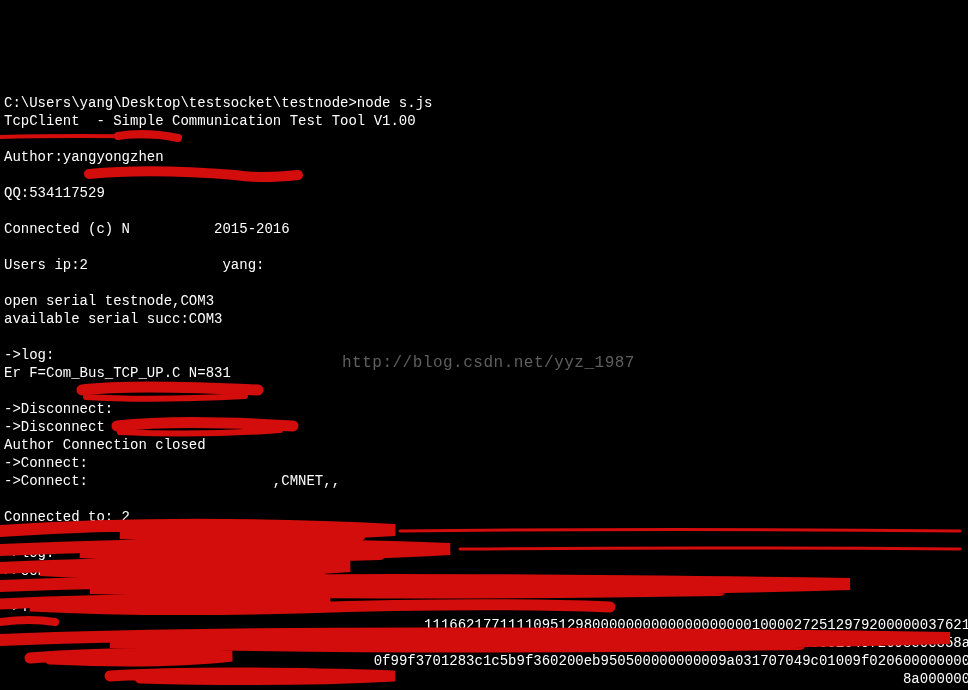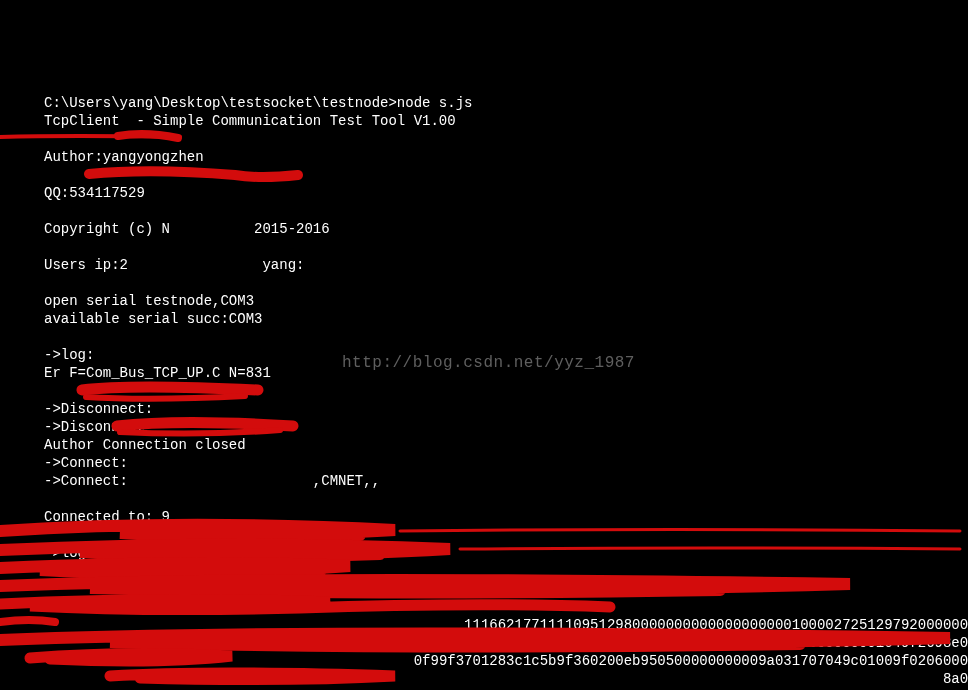--- a/index.html
+++ b/index.html
@@ -9,21 +9,21 @@
       background: #000;
       color: #fff;
       font-family: "Consolas", "Courier New", monospace;
       font-size: 14px;
       line-height: 18px;
       overflow: hidden;
       position: relative;
       white-space: pre;
     }
     .terminal { position: relative; padding: 4px 4px; }
-    .line { white-space: pre; margin-left: 40px; }
+    .line { white-space: pre; }
     .watermark {
       position: absolute;
       top: 354px;
       left: 342px;
       width: 320px;
       font-size: 16px;
       color: #5f5f5f;
       font-family: "SimSun", "Courier New", serif;
       letter-spacing: 0.5px;
       pointer-events: none;
@@ -36,37 +36,37 @@
 
 
 <div class="terminal">
 <span class="line">C:\Users\yang\Desktop\testsocket\testnode&gt;node s.js</span>
 <span class="line">TcpClient  - Simple Communication Test Tool V1.00</span>
 <span class="line"></span>
 <span class="line">Author:yangyongzhen</span>
 <span class="line"></span>
 <span class="line">QQ:534117529</span>
 <span class="line"></span>
-<span class="line"><span>Copyright (c) N</span><span>         </span><span> 2015-2016</span></span>
+<span class="line"><span>Connected (c) N</span><span>         </span><span> 2015-2016</span></span>
 <span class="line"></span>
 <span class="line"><span>Users ip:2</span><span>               </span><span> yang:</span></span>
 <span class="line"></span>
 <span class="line">open serial testnode,COM3</span>
 <span class="line">available serial succ:COM3</span>
 <span class="line"></span>
 <span class="line">-&gt;log:</span>
 <span class="line">Er F=Com_Bus_TCP_UP.C N=831</span>
 <span class="line"></span>
 <span class="line">-&gt;Disconnect:</span>
 <span class="line">-&gt;Disconnect</span>
 <span class="line">Author Connection closed</span>
 <span class="line">-&gt;Connect:</span>
 <span class="line"><span>-&gt;Connect:</span><span>                      </span><span>,CMNET,,</span></span>
 <span class="line"></span>
-<span class="line"><span>Connected to: 9</span></span>
+<span class="line"><span>Connected to: 2</span></span>
 <span class="line"></span>
 <span class="line">-&gt;log:</span>
 <span class="line">&gt;&gt;connect succ!</span>
 <span class="line"></span>
 <span class="line">-&gt;Tx:</span>
 <span class="line"><span>                                                  </span><span>111662177111109512980000000000000000000100002725129792000000376217711110951298</span></span>
 <span class="line"><span>                                                          </span><span>373031313239393931353606100000000000000001649f2698e0c358afbf706a859f27</span></span>
 <span class="line"><span>                                            </span><span>0f99f3701283c1c5b9f360200eb950500000000009a031707049c01009f0206000000000001</span></span>
 <span class="line"><span>                                                                                                           </span><span>8a000000333010101</span></span>
 <span class="line"><span>                                         </span><span>030000000000000000000132200</span></span>

